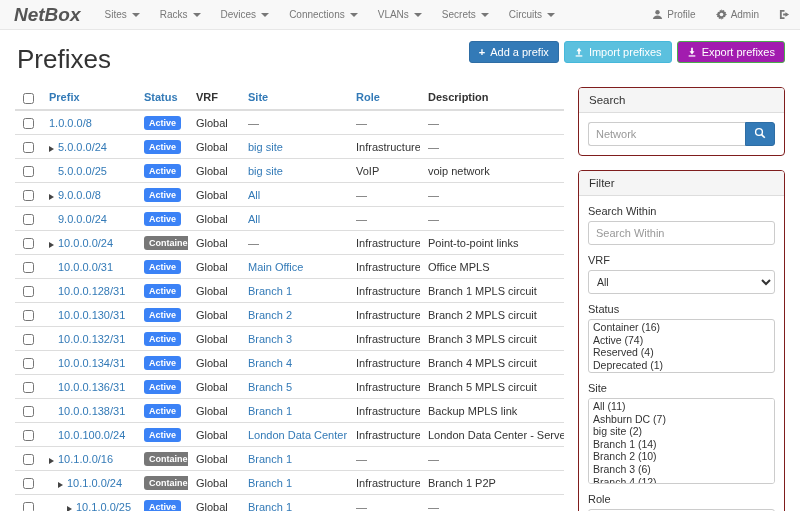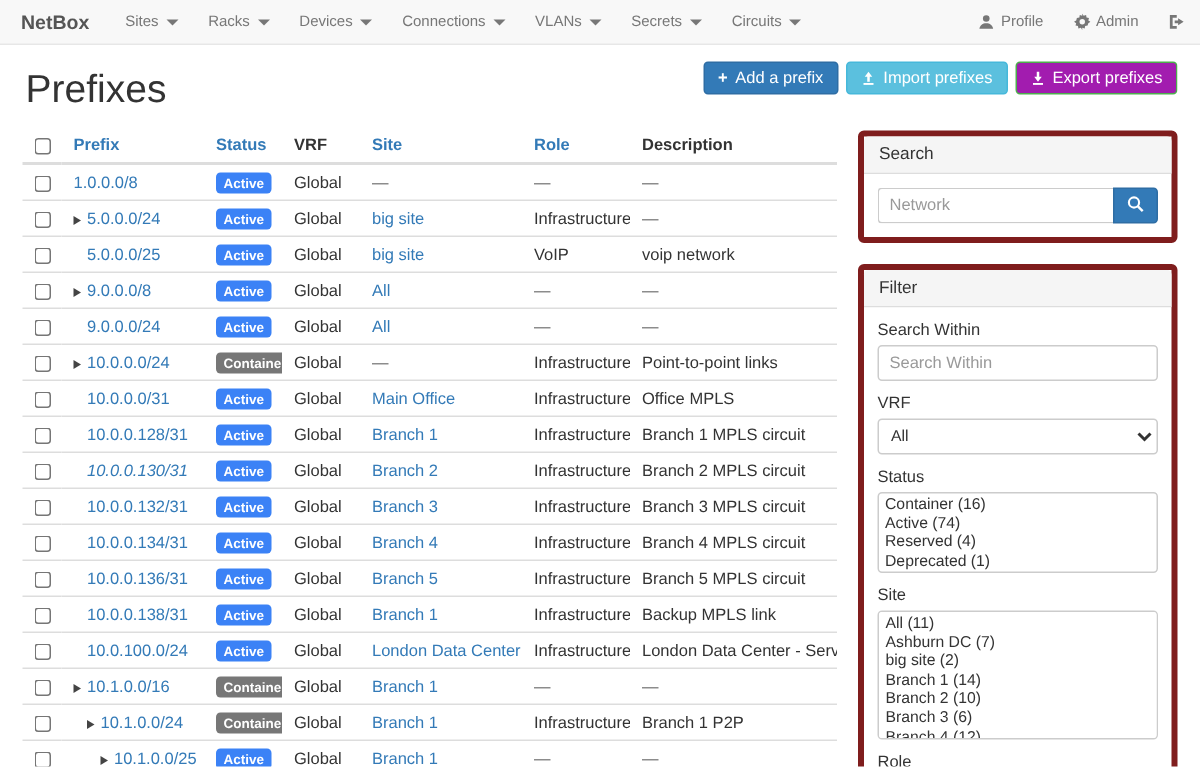--- a/index.html
+++ b/index.html
@@ -2,21 +2,21 @@
 <html><head>
 <meta charset="utf-8">
 <style>
   * { margin:0; padding:0; box-sizing:border-box; }
   html,body { width:800px; height:511px; overflow:hidden; }
   body { font-family:"Liberation Sans", sans-serif; font-size:11px; color:#333; background:#fff; }
   a.link { color:#337ab7; text-decoration:none; cursor:pointer; }
 
   
   .navbar { height:30px; background:#f8f8f8; border-bottom:1px solid #e7e7e7; display:flex; align-items:stretch; }
-  .brand { display:flex; align-items:center; padding:0 14px; font-size:13px; font-weight:bold; color:#555; cursor:pointer; }
+  .brand { display:flex; align-items:center; padding:0 14px; font-size:19px; font-weight:bold; color:#555; cursor:pointer;font-style:italic; }
   .nav-menu { display:flex; align-items:stretch; }
   .nav-item { display:flex; align-items:center; gap:5px; padding:0 10px; font-size:10px; color:#777; cursor:pointer; }
   .nav-item.active { background:#e7e7e7; color:#555; }
   .caret { display:inline-block; width:0; height:0; border-left:4px solid transparent; border-right:4px solid transparent; border-top:4px solid currentColor; }
   .nav-right { margin-left:auto; display:flex; align-items:stretch; }
   .nav-right .nav-item { gap:4px; }
   .nav-ico { display:inline-flex; align-items:center; }
 
   
   .content { padding:8px 15px 0 15px; }
@@ -44,21 +44,21 @@
   .col-role { width:72px; }
   input[type="checkbox"] { width:11px; height:11px; cursor:pointer; vertical-align:middle; }
   .badge { display:inline-block; min-width:36px; text-align:center; padding:2px 5px 2px 5px; font-size:9px; font-weight:bold; color:#fff; border-radius:3px; line-height:10px; }
   .badge-primary { background:#3b82f6; }
   .badge-default { background:#777; }
   .tree-arrow { display:inline-block; width:0; height:0; border-top:3.5px solid transparent; border-bottom:3.5px solid transparent; border-left:5px solid #444; margin-right:4px; position:relative; top:1px; }
   .indent-wrap { display:inline-block; }
   .muted { color:#666; }
 
   
-  .panel { border:4px solid #7f1d1d; border-radius:4px; margin-bottom:14px; background:#fff; }
+  .panel { border:1px solid #7f1d1d; border-radius:4px; margin-bottom:14px; background:#fff; }
   .panel-heading { background:#f5f5f5; border-bottom:1px solid #ddd; padding:6px 10px; font-size:11.5px; color:#333; border-radius:3px 3px 0 0; }
   .panel-body { padding:9px; }
   .input-group { display:flex; }
   .input-group input { flex:1 1 auto; min-width:0; height:24px; border:1px solid #ccc; border-right:none; border-radius:3px 0 0 3px; padding:0 7px; font-size:11px; font-family:inherit; color:#555; }
   .input-group input::placeholder, .form-input::placeholder { color:#999; }
   .search-btn { width:30px; height:24px; background:#337ab7; border:1px solid #2e6da4; border-radius:0 3px 3px 0; display:flex; align-items:center; justify-content:center; cursor:pointer; }
   .form-label { display:block; margin:9px 0 4px 0; color:#333; font-size:11px; }
   .form-label:first-child { margin-top:0; }
   .form-input { width:100%; height:24px; border:1px solid #ccc; border-radius:3px; padding:0 7px; font-size:11px; font-family:inherit; color:#555; }
   select { width:100%; border:1px solid #ccc; border-radius:3px; font-size:10.5px; font-family:inherit; color:#333; background:#fff; }
@@ -244,21 +244,21 @@
               <td class="col-check"><input type="checkbox" style=""></td>
               <td class="col-prefix"><span class="indent-wrap" style="padding-left: 9px;"><a class="link">10.0.0.128/31</a></span></td>
               <td class="col-status"><span class="badge badge-primary">Active</span></td>
               <td class="col-vrf">Global</td>
               <td class="col-site"><a class="link">Branch 1</a></td>
               <td class="col-role">Infrastructure</td>
               <td>Branch 1 MPLS circuit</td>
             </tr>
             <tr>
               <td class="col-check"><input type="checkbox" style=""></td>
-              <td class="col-prefix"><span class="indent-wrap" style="padding-left: 9px; font-style: italic;"><a class="link">10.0.0.130/31</a></span></td>
+              <td class="col-prefix"><span class="indent-wrap" style="padding-left: 9px;"><a class="link">10.0.0.130/31</a></span></td>
               <td class="col-status"><span class="badge badge-primary">Active</span></td>
               <td class="col-vrf">Global</td>
               <td class="col-site"><a class="link">Branch 2</a></td>
               <td class="col-role">Infrastructure</td>
               <td>Branch 2 MPLS circuit</td>
             </tr>
             <tr>
               <td class="col-check"><input type="checkbox" style=""></td>
               <td class="col-prefix"><span class="indent-wrap" style="padding-left: 9px;"><a class="link">10.0.0.132/31</a></span></td>
               <td class="col-status"><span class="badge badge-primary">Active</span></td>

